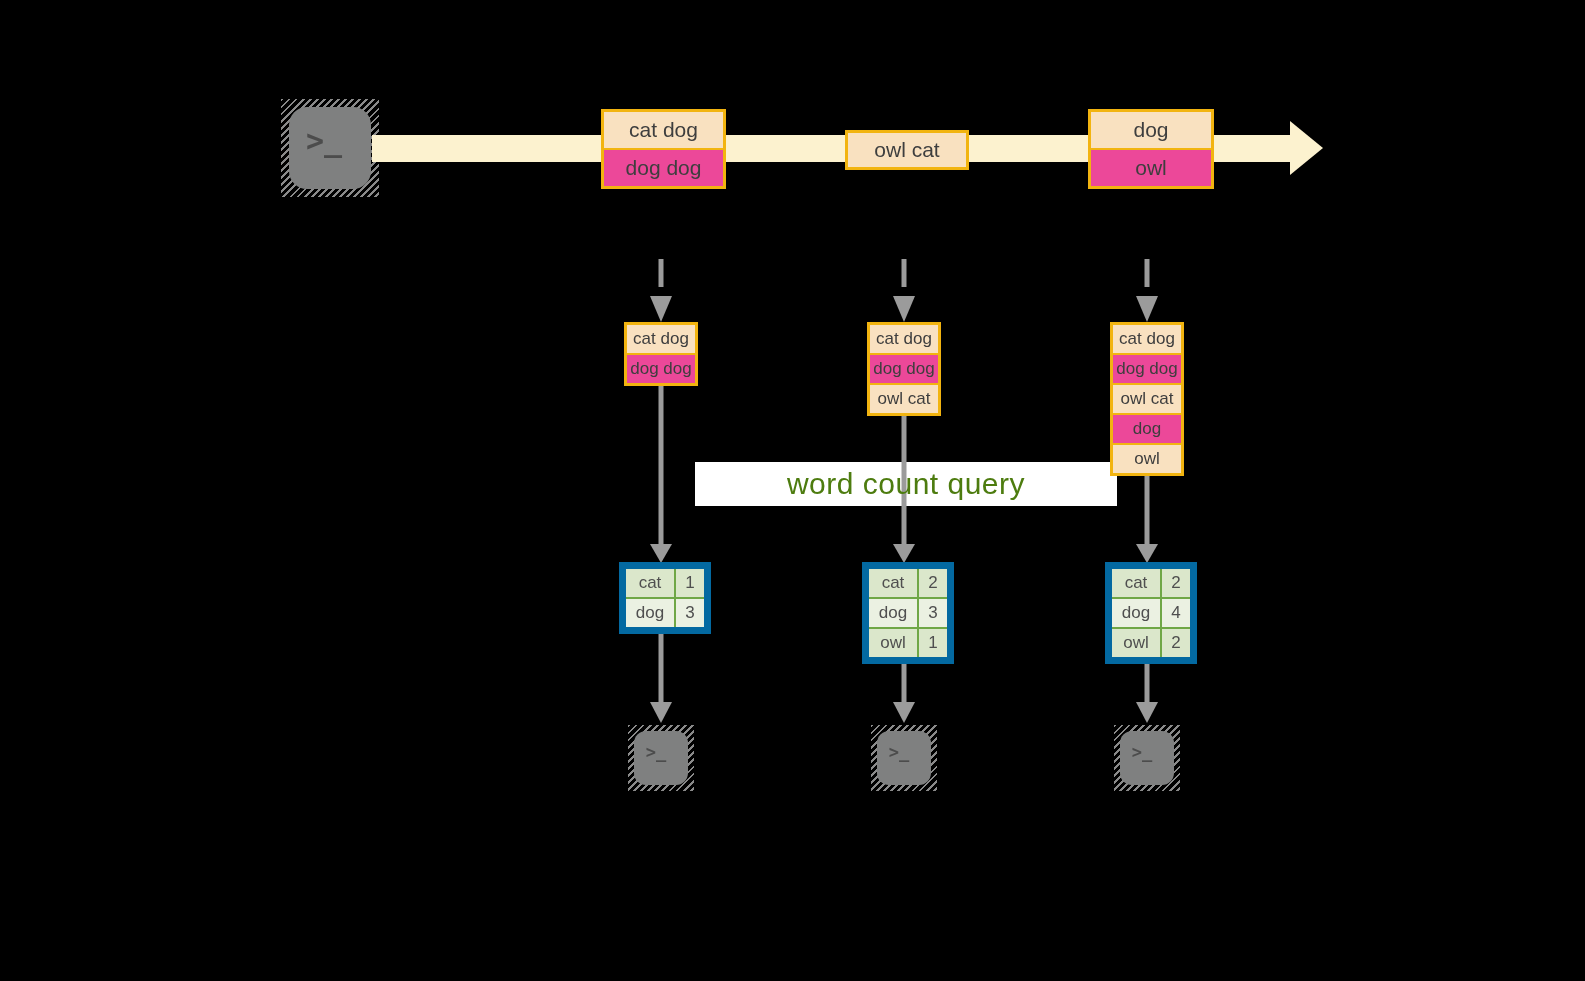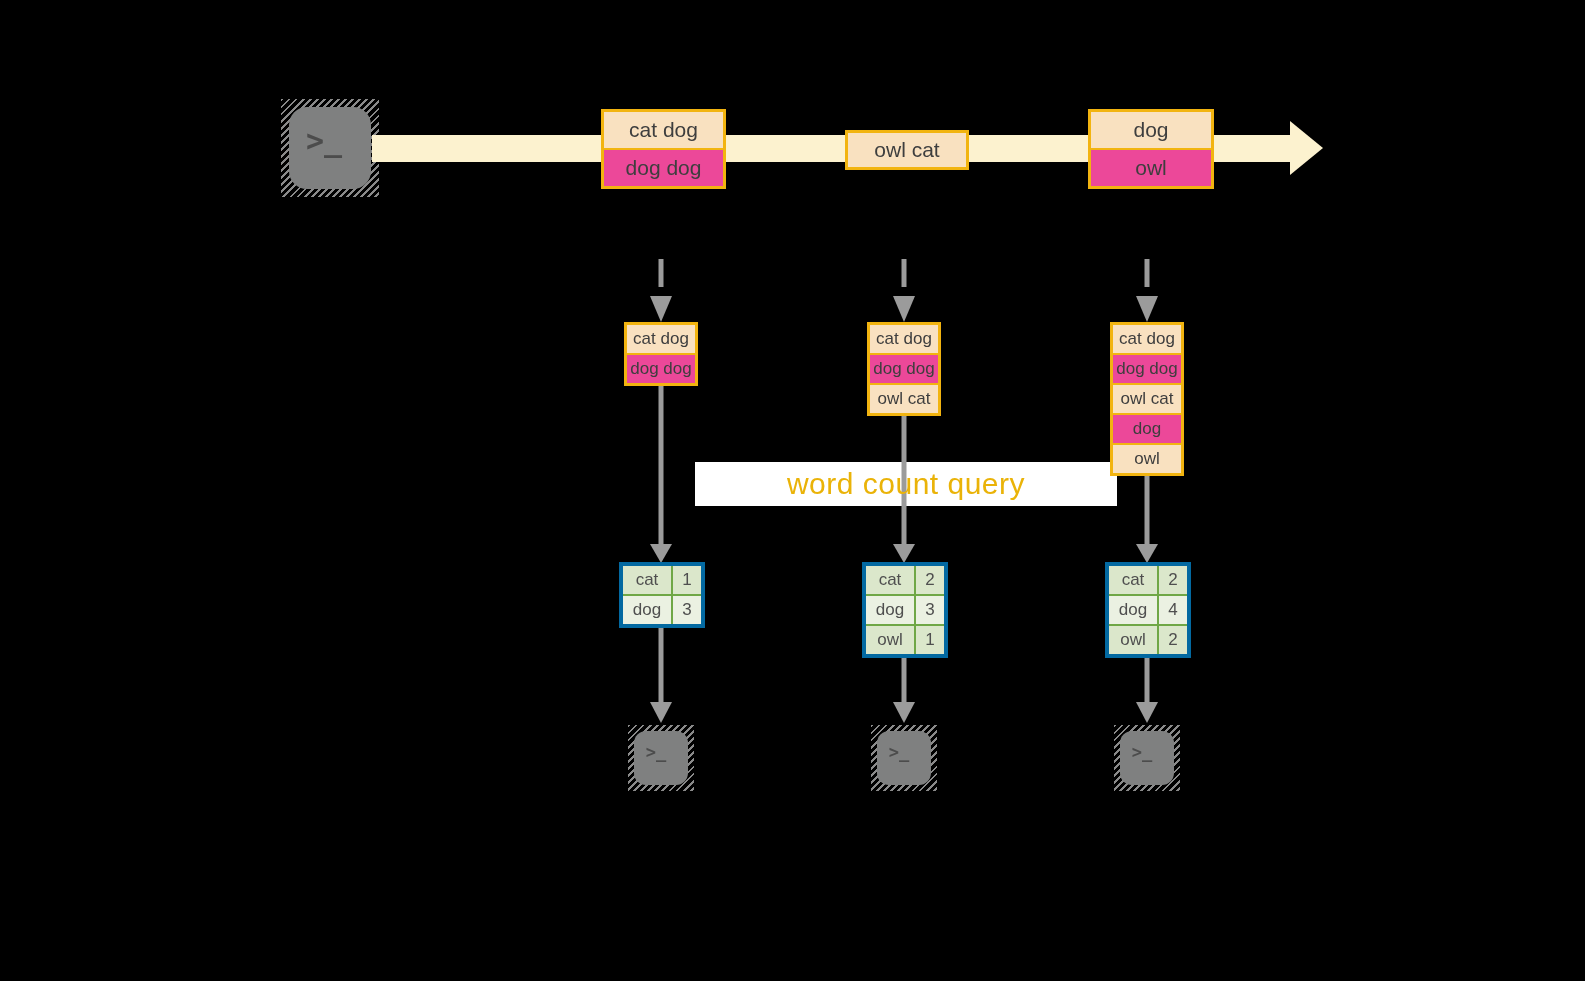--- a/index.html
+++ b/index.html
@@ -42,27 +42,27 @@
   .obox .light{background:#ec4899;}
   .obox.stream-box{z-index:2;}
   .obox.stream-box .row{height:36px;font-size:21px;}
   .obox.stack .row{height:28px;font-size:17px;width:68px;}
 
   
   .query-bg{position:absolute;left:695px;top:462px;width:422px;height:44px;background:#ffffff;z-index:4;}
   .query-text{
     position:absolute;left:695px;top:462px;width:422px;height:44px;z-index:6;
     display:flex;align-items:center;justify-content:center;
-    font-size:30px;color:#eab308;letter-spacing:0.5px;
+    font-size:30px;color:#4d7c0f;letter-spacing:0.5px;
   }
 
   
   .gtable{
     position:absolute;top:562px;z-index:7;display:grid;grid-template-columns:48px 28px;gap:2px;
-    background:#6fa746;border:4px solid #0369a1;
+    background:#6fa746;border:7px solid #0369a1;
   }
   .gtable .cell{
     height:28px;display:flex;align-items:center;justify-content:center;
     font-size:17px;color:#4f4f4f;
   }
   .gtable .dark{background:#dbe7cb;}
   .gtable .light{background:#ebf1e2;}
 
   
   svg.arrows{position:absolute;left:0;top:0;z-index:5;}

